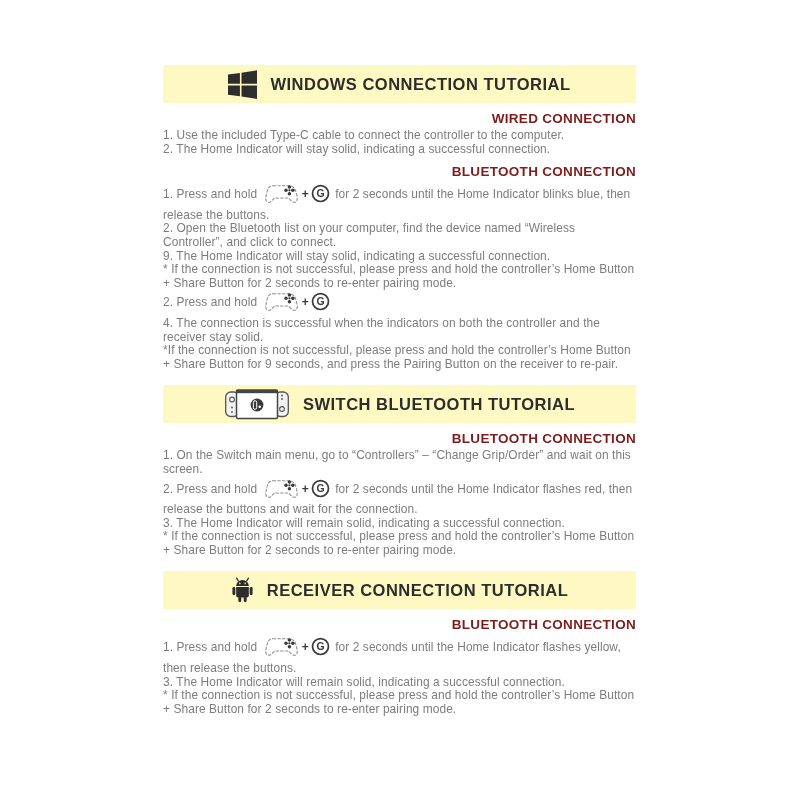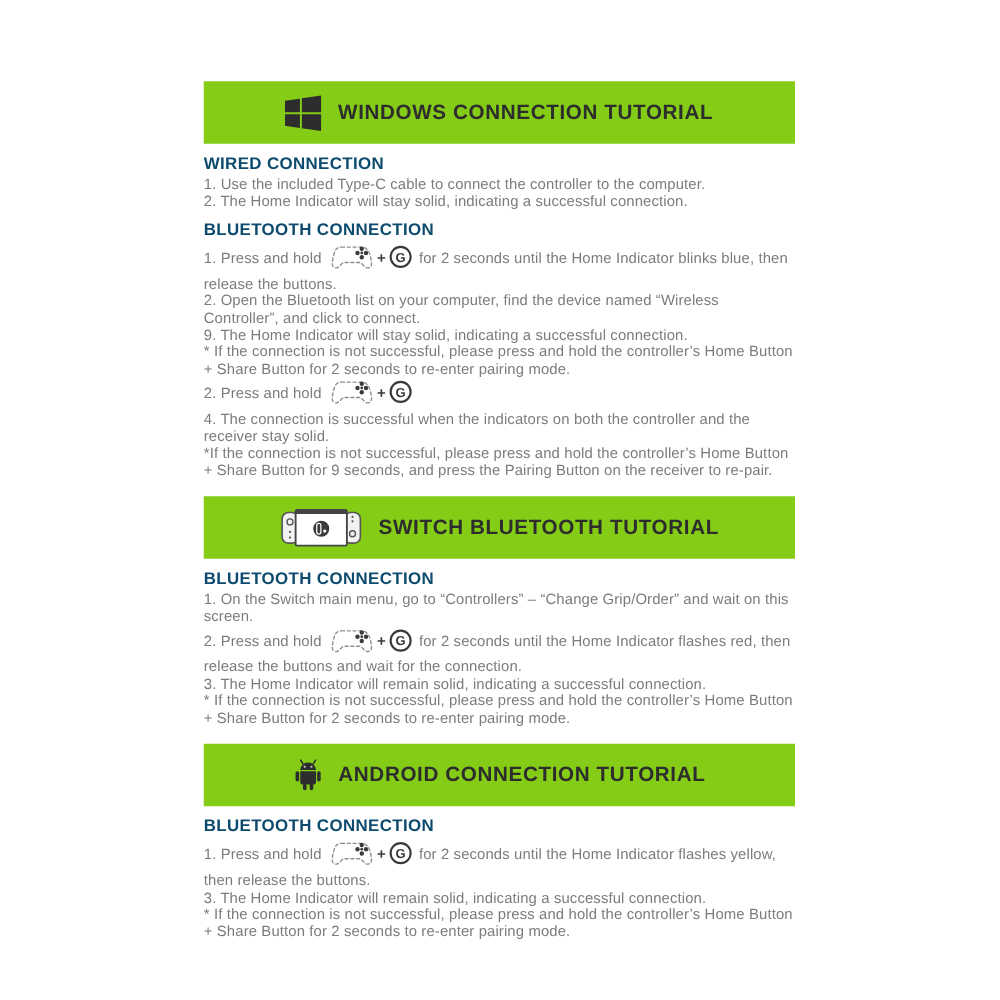--- a/index.html
+++ b/index.html
@@ -4,33 +4,34 @@
 <style>
   html,body{margin:0;padding:0;}
   body{
     width:800px;height:800px;background:#ffffff;
     font-family:"Liberation Sans",sans-serif;
     -webkit-font-smoothing:antialiased;
   }
   .page{position:relative;width:800px;height:800px;background:#ffffff;overflow:hidden;}
   .doc{position:absolute;left:163px;top:65px;width:473px;}
   .banner{
-    height:50px;background:#84cc16;
+    height:38px;background:#fef9c3;
     display:flex;align-items:center;justify-content:center;gap:13px;
     margin-top:14px;
   }
   .section:first-child .banner{margin-top:0;}
   .banner-title{
     margin:0;font-size:16.5px;font-weight:700;color:#2d2d2d;
     letter-spacing:.5px;white-space:nowrap;
   }
   .banner-icon{display:flex;align-items:center;}
   .sub-heading{
-    margin:8px 0 3px 0;font-size:13.5px;font-weight:700;color:#0c4a6e;
+    margin:8px 0 3px 0;font-size:13.5px;font-weight:700;color:#7f1d1d;
     letter-spacing:.3px;
+    text-align:right;
   }
   .para{
     margin:0;font-size:11.9px;line-height:13.6px;color:#7c7c7c;
     letter-spacing:.1px;
   }
   .inline-icon{display:inline-block;vertical-align:-7px;margin:0 2px;}
   .inline-icon.g{vertical-align:-5px;}
   .plus{color:#3a3a3a;font-weight:700;font-size:12px;}
 </style>
 </head>
@@ -142,21 +143,21 @@
       <rect x="19.5" y="10.3" width="3" height="8.7" rx="1.5"></rect>
       <rect x="7.7" y="20.6" width="3" height="5.7" rx="1.5"></rect>
       <rect x="13.3" y="20.6" width="3" height="5.7" rx="1.5"></rect>
     </g>
     <line x1="7.6" y1="4" x2="5.8" y2="1.1" stroke="#2d2d2d" stroke-width="1.3" stroke-linecap="round"></line>
     <line x1="16.4" y1="4" x2="18.2" y2="1.1" stroke="#2d2d2d" stroke-width="1.3" stroke-linecap="round"></line>
     <circle cx="9.2" cy="6.6" r="0.9" fill="#cbcbcb"></circle>
     <circle cx="14.8" cy="6.6" r="0.9" fill="#cbcbcb"></circle>
   </svg>
           </span>
-      <h2 class="banner-title">ANDROID CONNECTION TUTORIAL</h2>
+      <h2 class="banner-title">RECEIVER CONNECTION TUTORIAL</h2>
     </div>
     <div class="section-body">
           <h3 class="sub-heading">BLUETOOTH CONNECTION</h3>
           <p class="para"><span>1. Press and hold </span><span class="inline-icon"><svg viewBox="0 0 40 25" width="37" height="23" aria-hidden="true">
     <path d="M11,4 H28 C32.5,4 34.8,7 35.9,11.3 C37,15.6 38.3,20.8 34.9,21.9 C31.6,23 29.4,18.6 27.4,17.4 H12.6 C10.6,18.6 8.4,23 5.1,21.9 C1.7,20.8 3,15.6 4.1,11.3 C5.2,7 6.5,4 11,4 Z" fill="none" stroke="#8f8f8f" stroke-width="1.2" stroke-dasharray="2.7 2.3" stroke-linecap="round"></path>
     <g fill="#3a3a3a">
       <circle cx="28.6" cy="5.4" r="1.9"></circle>
       <circle cx="24.9" cy="9.1" r="1.9"></circle>
       <circle cx="32.3" cy="9.1" r="1.9"></circle>
       <circle cx="28.6" cy="12.8" r="1.9"></circle>

